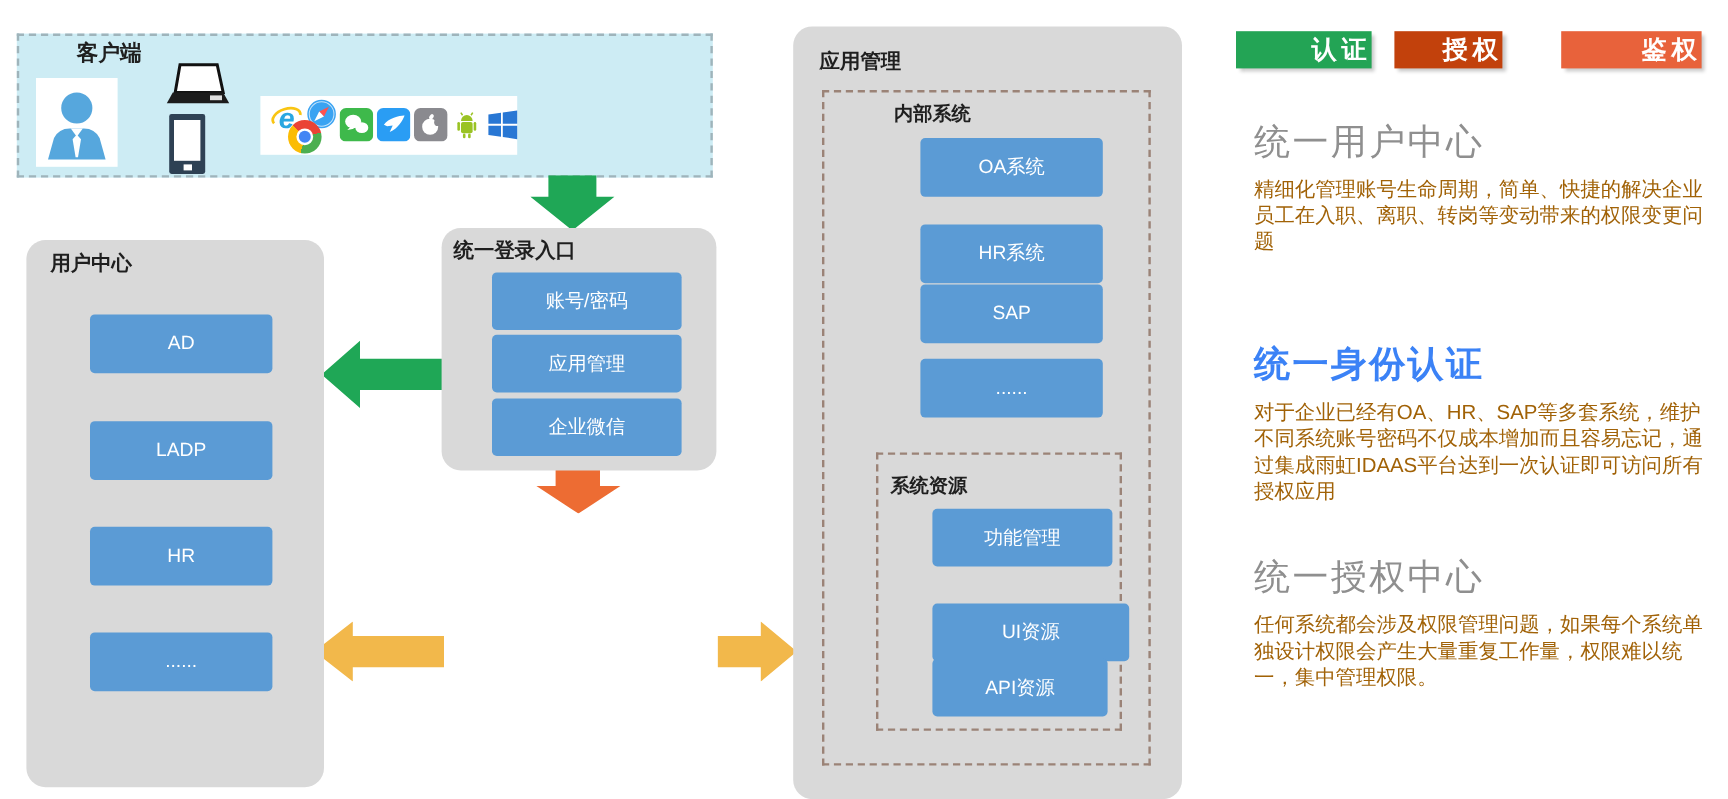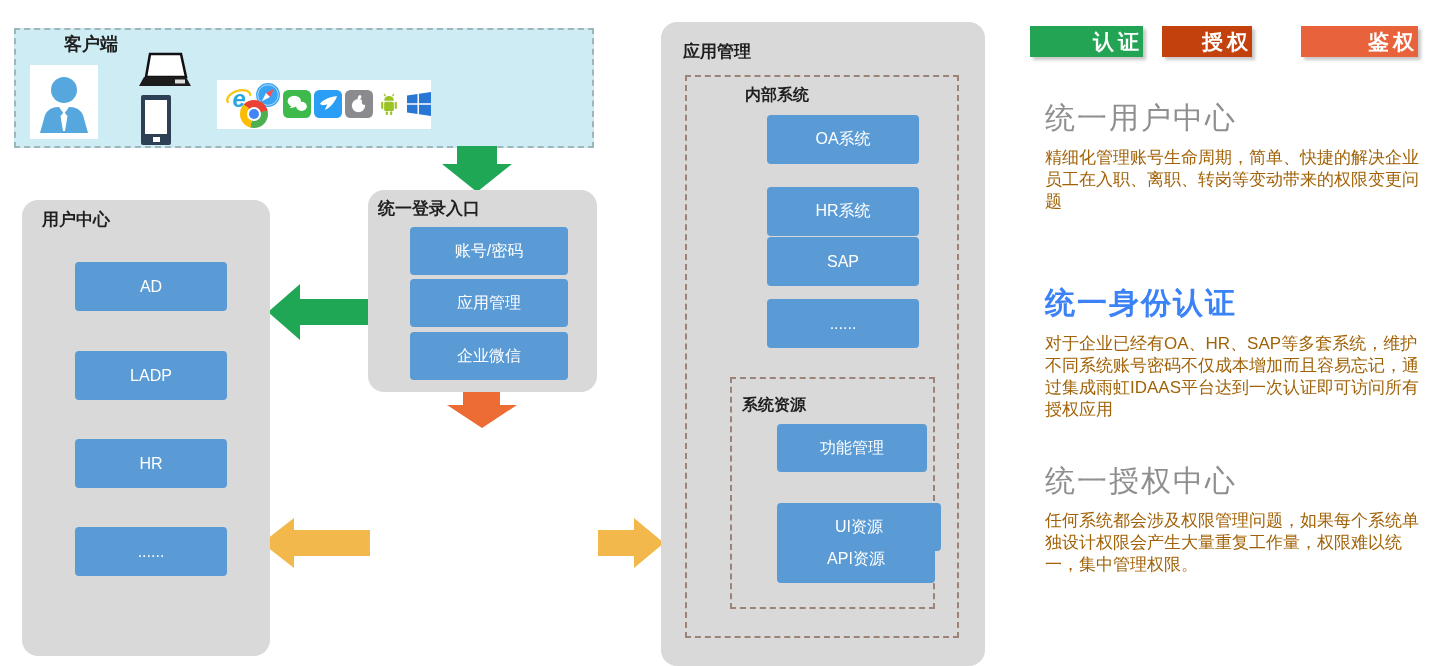--- a/index.html
+++ b/index.html
@@ -176,21 +176,21 @@
       <div class="dashed-title" style="left:58px;top:8px">内部系统</div>
       <div class="blue-box" style="left:80px;top:38px;width:152px;height:49px">OA系统</div>
       <div class="blue-box" style="left:80px;top:110px;width:152px;height:49px">HR系统</div>
       <div class="blue-box" style="left:80px;top:160px;width:152px;height:49px">SAP</div>
       <div class="blue-box" style="left:80px;top:222px;width:152px;height:49px">......</div>
 
       <div class="dashed-box" style="left:43px;top:300px;width:205px;height:232px">
         <div class="dashed-title" style="left:10px;top:16px">系统资源</div>
         <div class="blue-box" style="left:45px;top:45px;width:150px;height:48px">功能管理</div>
         <div class="blue-box" style="left:45px;top:124px;width:164px;height:48px">UI资源</div>
-        <div class="blue-box" style="left:45px;top:156px;width:158px;height:48px">API资源</div>
+        <div class="blue-box" style="left:45px;top:170px;width:146px;height:48px">API资源</div>
       </div>
     </div>
   </div>
 
   <div class="badge badge1">认证</div>
   <div class="badge badge2">授权</div>
   <div class="badge badge3">鉴权</div>
 
   <div class="sec-title" style="top:98px">统一用户中心</div>
   <div class="sec-body" style="top:147px">精细化管理账号生命周期，简单、快捷的解决企业员工在入职、离职、转岗等变动带来的权限变更问题</div>

